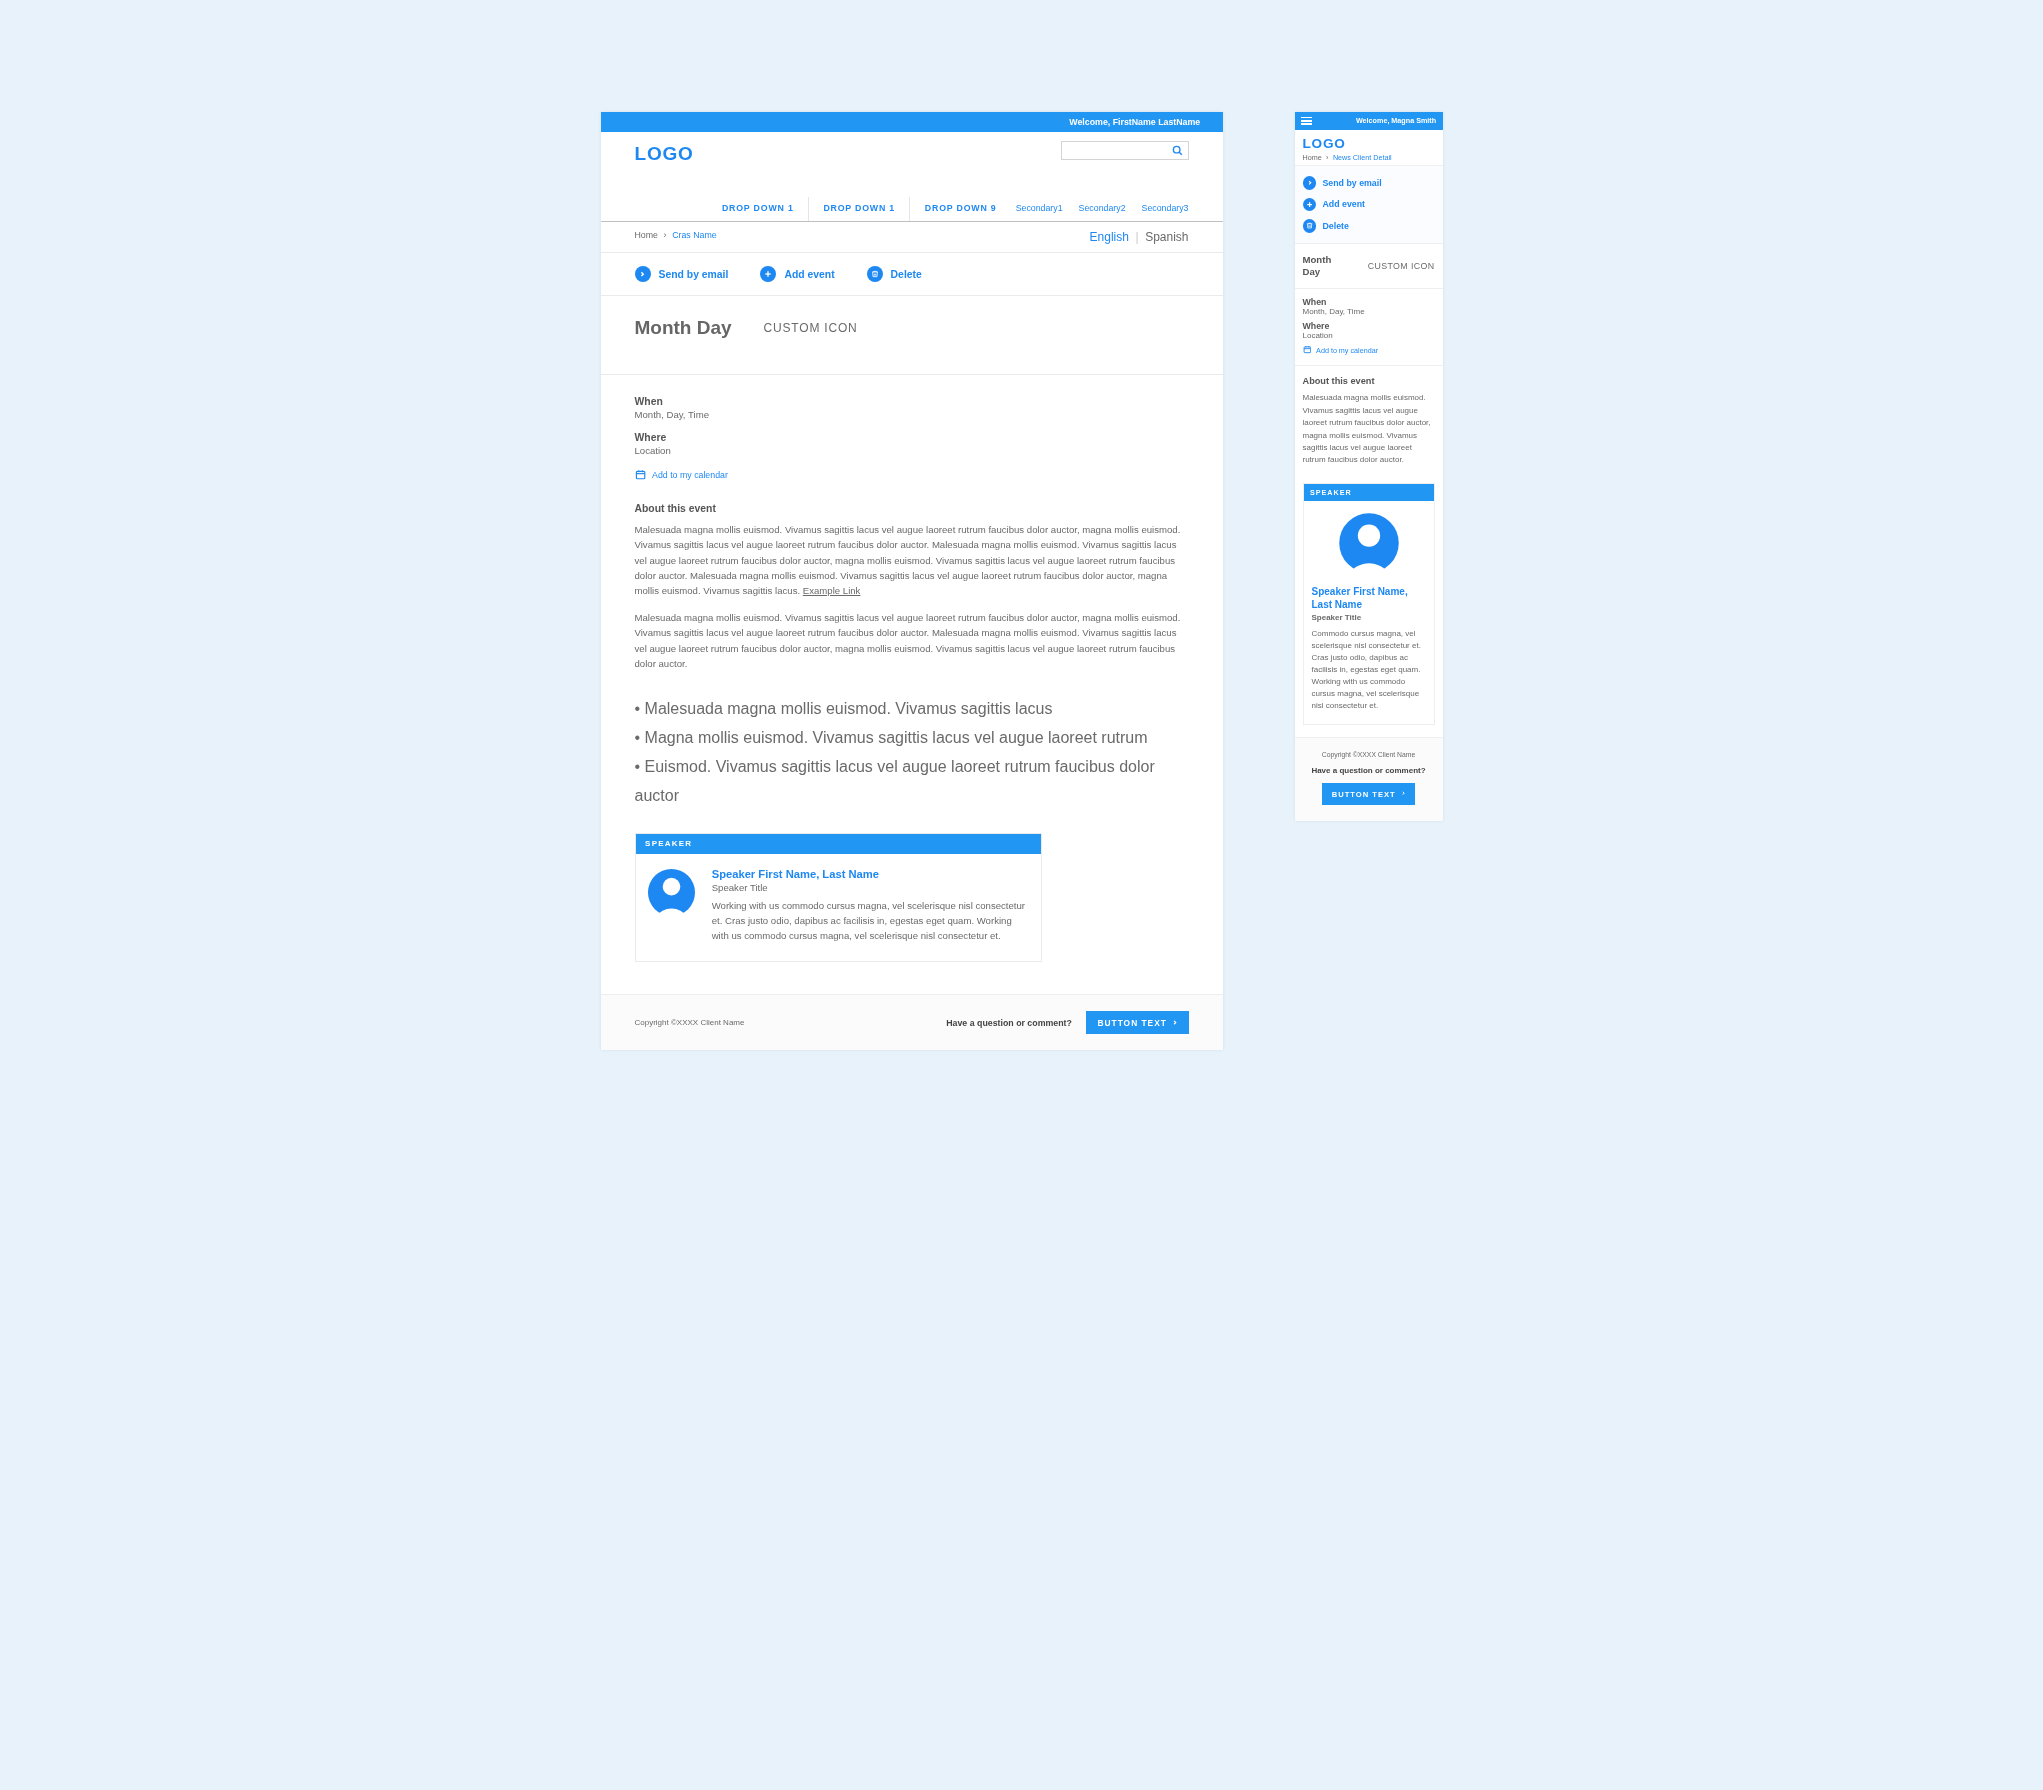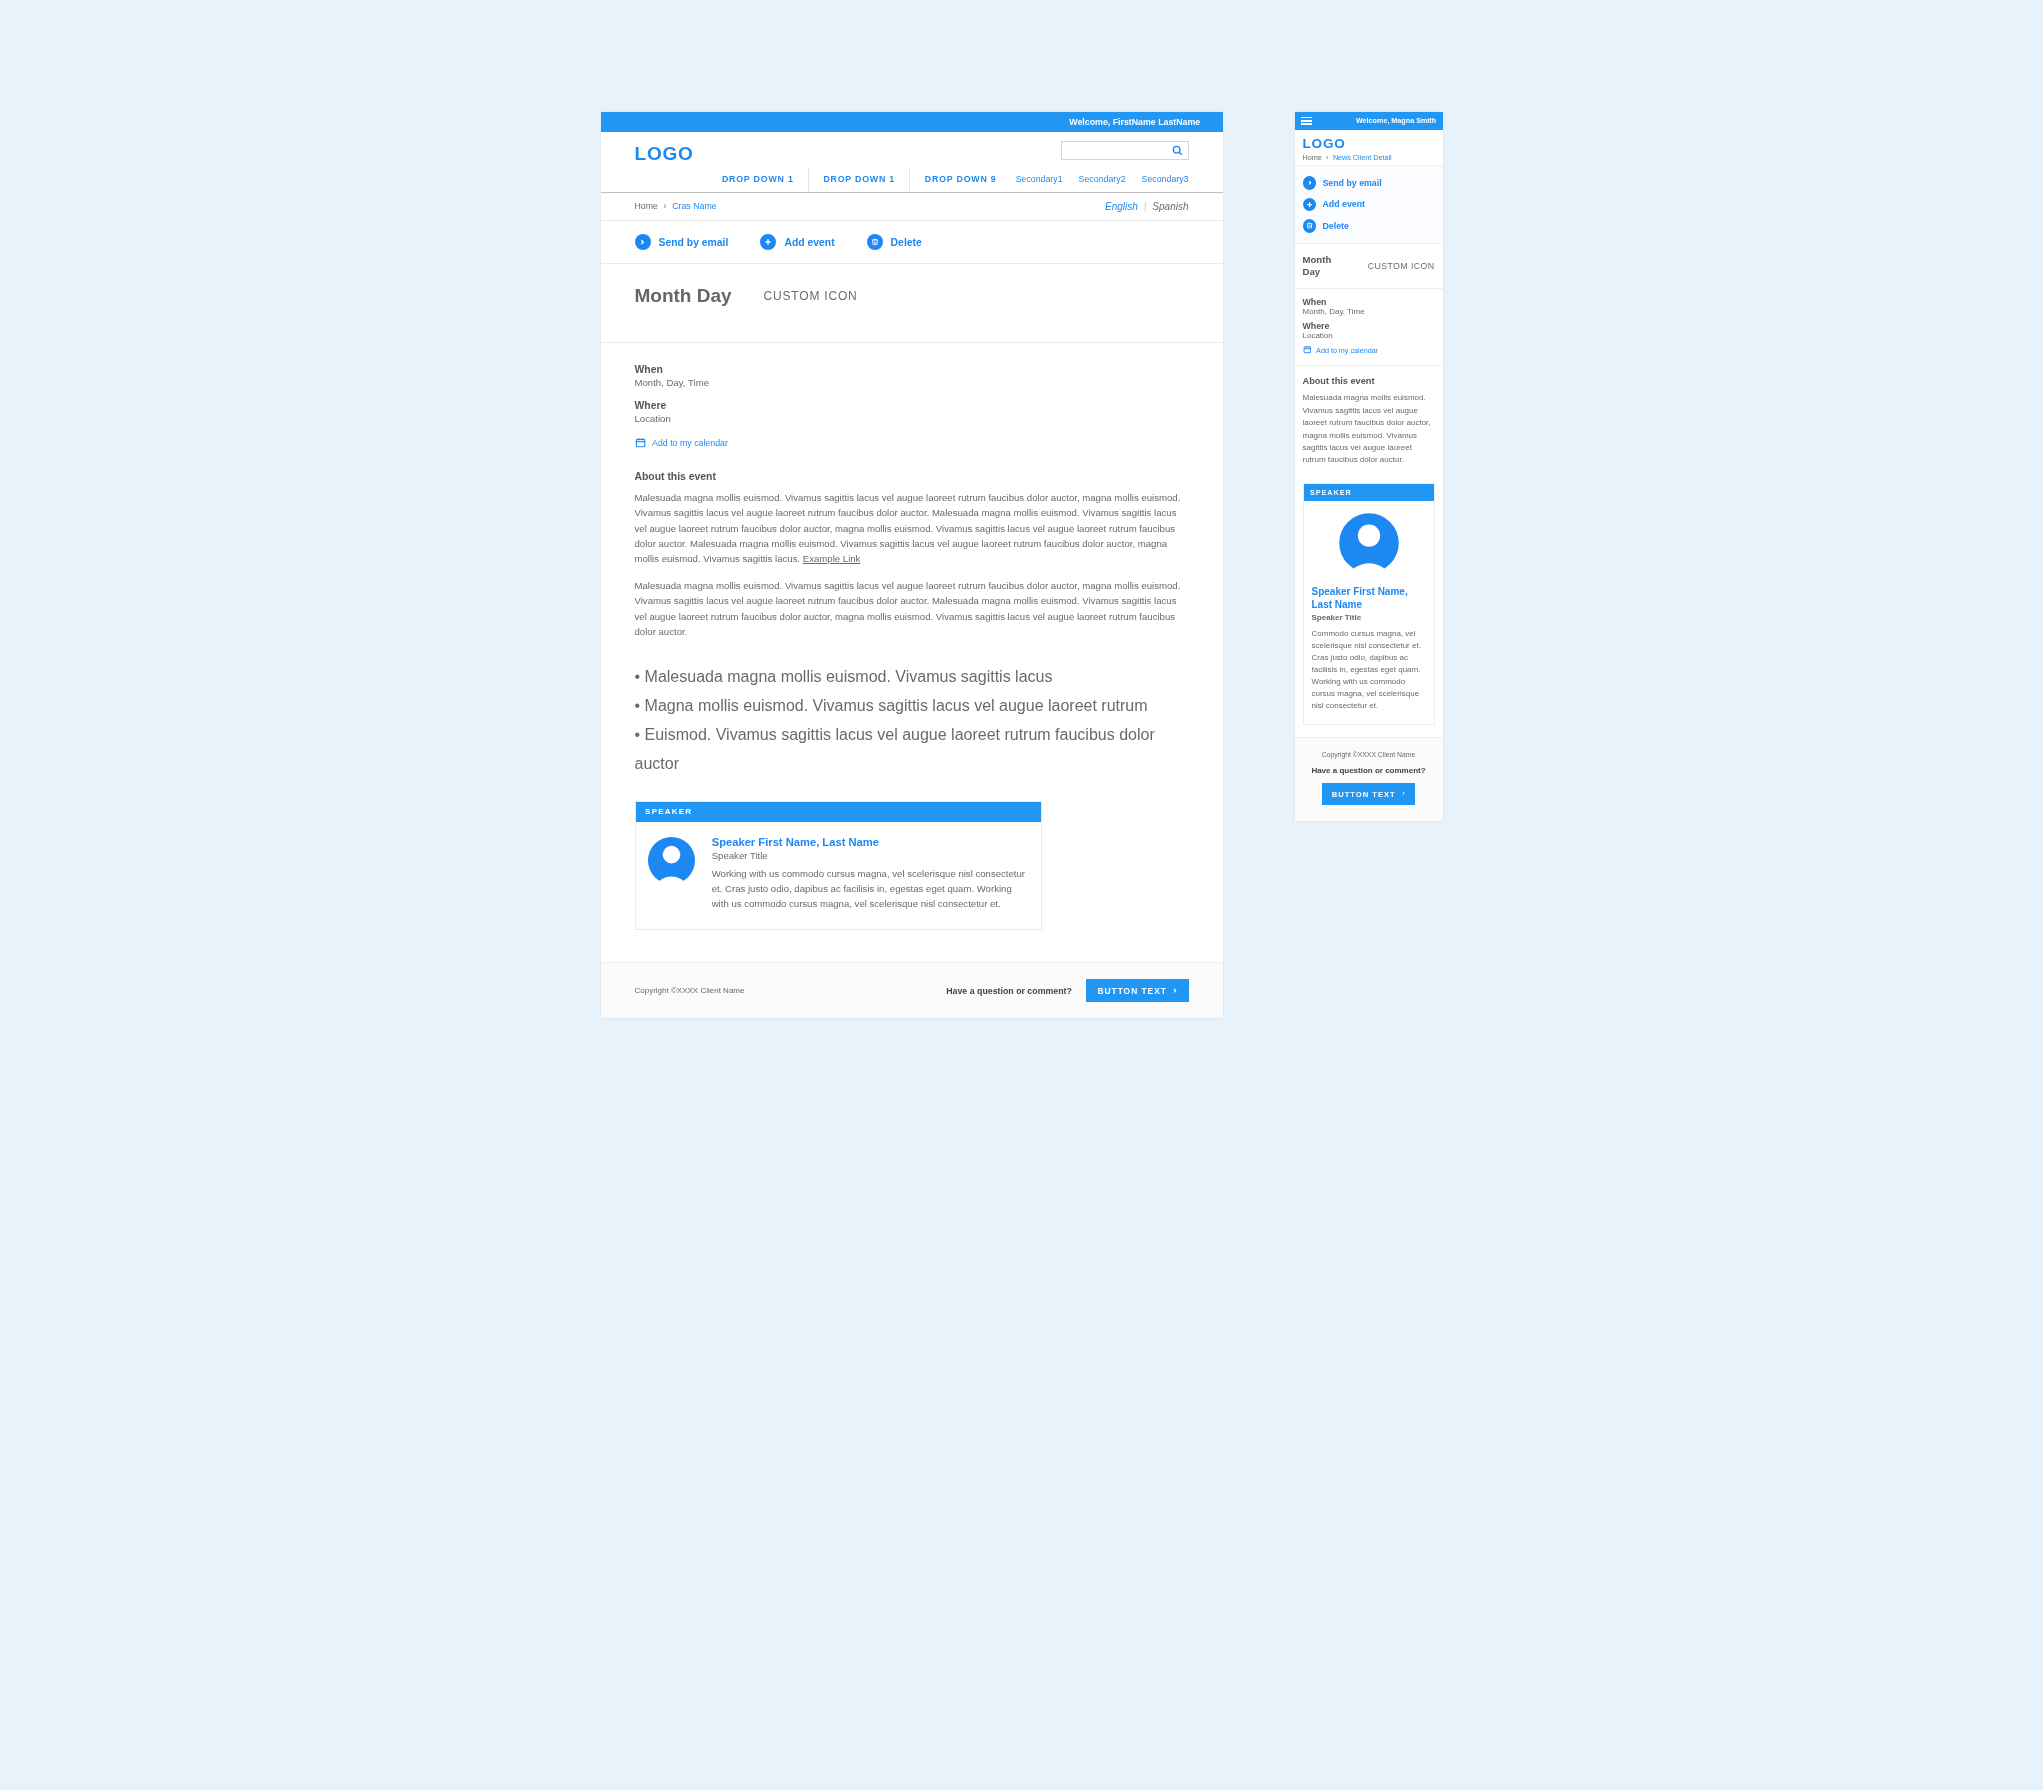--- a/index.html
+++ b/index.html
@@ -70,20 +70,21 @@
   .search-icon svg { display:block; }
   .navrow {
     display: flex;
     align-items: flex-end;
     justify-content: space-between;
     margin-top: 3.2px;
   }
   .primary-nav {
     display: flex;
     margin-left: 73px;
+    margin-top: 29px;
   }
   .primary-nav .nav-item {
     padding: 6.4px 14.4px 8px;
     font-size: 8.8px;
     letter-spacing: 0.8px;
     font-weight: 700;
     color: var(--blue);
     border-right: 0.8px solid #e5e5e5;
   }
   .primary-nav .nav-item:last-child { border-right: none; }
@@ -98,21 +99,21 @@
     border-top: 1.6px solid #bfbfbf;
     border-bottom: 0.8px solid #eaeaea;
     padding: 8px 34px;
     display: flex;
     justify-content: space-between;
     font-size: 8.8px;
     color: var(--gray-text);
   }
   .breadcrumb-bar a { color: var(--blue); text-decoration: none; }
   .breadcrumb-bar .sep { margin: 0 3.2px; }
-  .lang-sel { font-size: 10px; font-style: italic; }
+  .lang-sel { font-size: 12px; }
   .lang-sel .active { color: var(--blue); }
   .lang-sel .divider { margin: 0 3.2px; color: #ccc; }
 
   .actions-row {
     padding: 12.8px 34px;
     border-bottom: 0.8px solid #eaeaea;
     display: flex;
     gap: 32px;
   }
   .action-btn {

